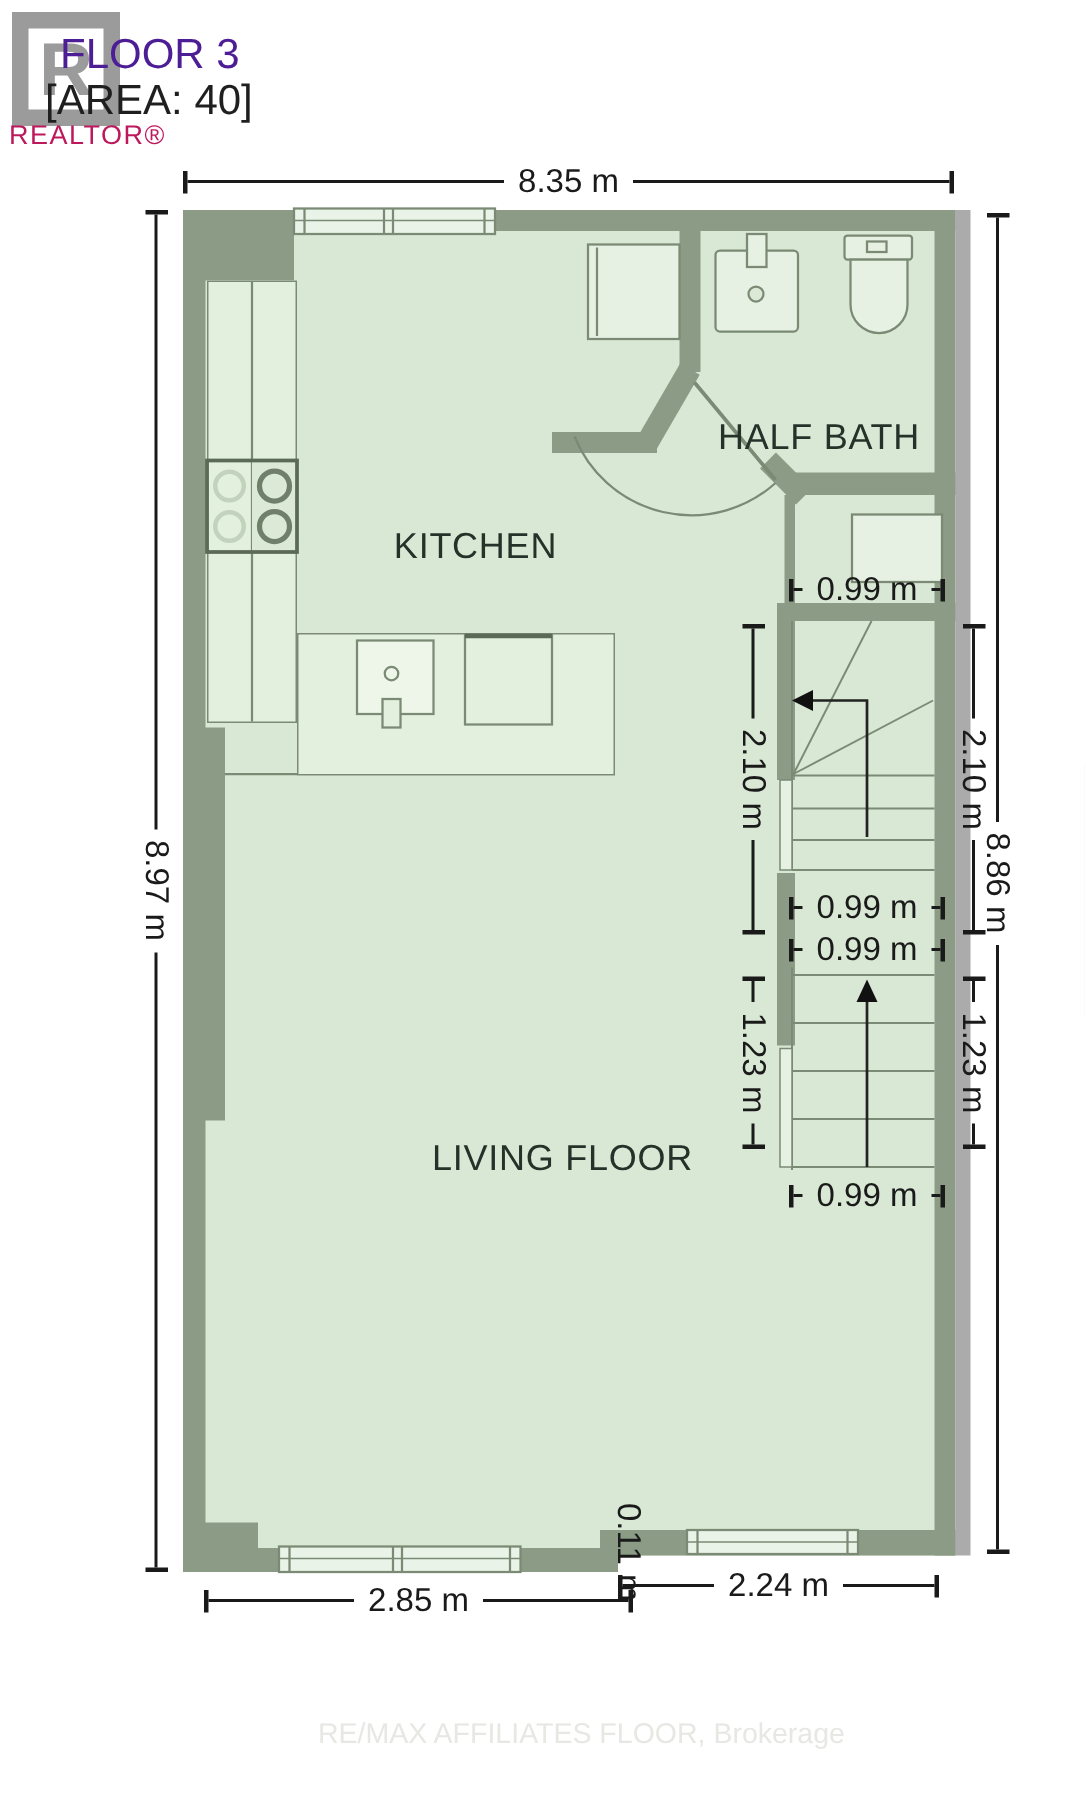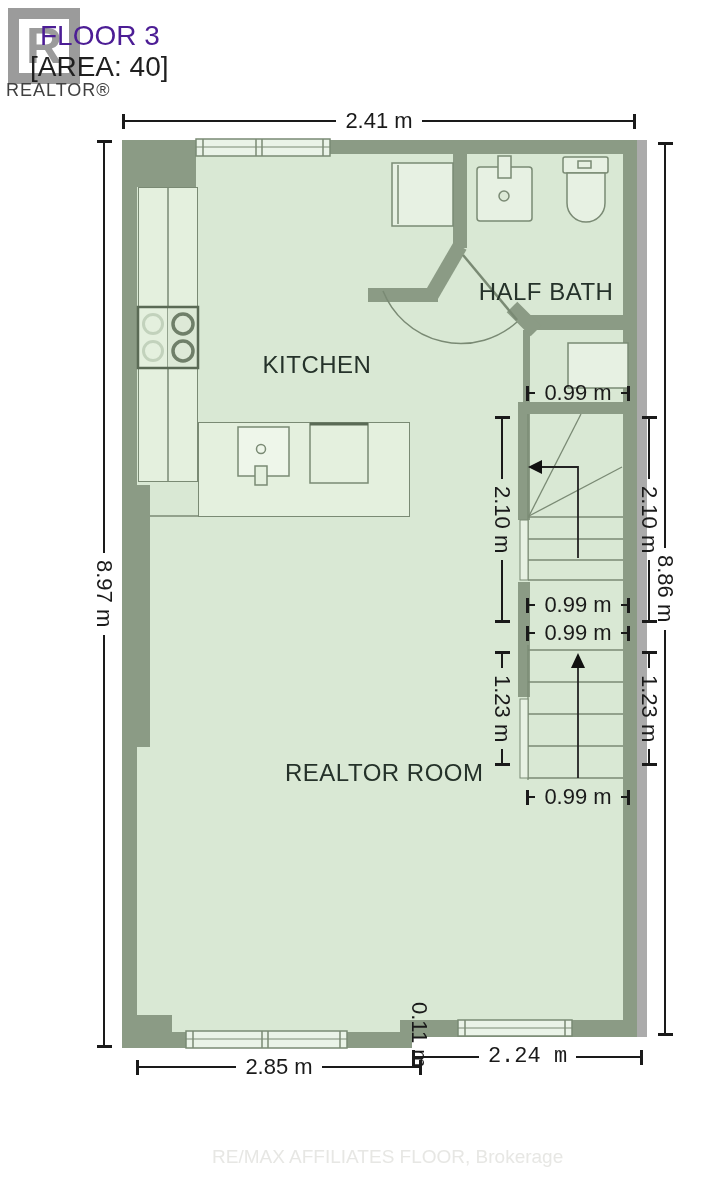--- a/index.html
+++ b/index.html
@@ -11,21 +11,21 @@
   .wall{background:#8b9b85;z-index:2;}
   .party{background:#ababab;z-index:2;}
   .counter{background:#e4f0de;border:1.5px solid #7a8a74;box-sizing:border-box;z-index:2;}
   #fixtures{z-index:3;pointer-events:none;}
   
   .logo-box{left:8px;top:8px;width:50px;height:54px;border:11px solid #9b9b9b;background:#fff;
             display:flex;align-items:center;justify-content:center;z-index:4;}
   .logo-r{font-size:50px;font-weight:700;color:#9b9b9b;line-height:1;}
   .hdr-title{left:40px;top:20px;font-size:28px;color:#4c1d95;z-index:5;white-space:nowrap;}
   .hdr-area{left:30px;top:51px;font-size:28px;color:#1f1f1f;z-index:5;white-space:nowrap;}
-  .hdr-realtor{left:6px;top:80px;font-size:18px;color:#404040;letter-spacing:1px;z-index:5;white-space:nowrap;}
+  .hdr-realtor{left:6px;top:80px;font-size:18px;color:#be185d;letter-spacing:1px;z-index:5;white-space:nowrap;}
   
   .room-label{font-size:24px;color:#25322a;letter-spacing:0.5px;text-align:center;z-index:6;white-space:nowrap;}
   
   .dim-h{display:flex;align-items:center;height:26px;color:#1a1a1a;font-size:22px;z-index:6;}
   .dim-h .tick{width:3px;height:15px;background:#1a1a1a;flex:0 0 auto;}
   .dim-h .line{flex:1 1 auto;height:0;border-top:2.5px solid #1a1a1a;}
   .dim-h .lbl{padding:0 9px;white-space:nowrap;line-height:1;}
   .dim-v{display:flex;flex-direction:column;align-items:center;width:24px;color:#1a1a1a;font-size:22px;z-index:6;}
   .dim-v .tick{height:3px;width:15px;background:#1a1a1a;flex:0 0 auto;}
   .dim-v .line{flex:1 1 auto;width:0;border-left:2.5px solid #1a1a1a;}
@@ -176,37 +176,37 @@
       <polygon points="542,460 542,474 528,467" fill="#111"></polygon>
     </g>
     <g>
       <line x1="578" y1="778" x2="578" y2="668" stroke="#222" stroke-width="1.8"></line>
       <polygon points="571,668 585,668 578,653" fill="#111"></polygon>
     </g>
   </svg>
 
   <div class="abs room-label" style="left:232px;top:351px;width:170px;">KITCHEN</div>
   <div class="abs room-label" style="left:466px;top:234px;width:160px;margin-top:44px;">HALF BATH</div>
-  <div class="abs room-label" style="left:285px;top:759px;width:180px;">REALTOR ROOM</div>
+  <div class="abs room-label" style="left:285px;top:759px;width:180px;">LIVING FLOOR</div>
 
   <div class="abs dim-h" style="left:122px;top:108px;width:514px;">
     <span class="tick"></span>
       <span class="line"></span>
-    <span class="lbl">2.41 m</span>
+    <span class="lbl">8.35 m</span>
     <span class="line"></span>
       <span class="tick"></span>
   </div>
   <div class="abs dim-h" style="left:122px;top:1054px;width:286px;padding-left:14px;">
     <span class="tick"></span>
       <span class="line"></span>
     <span class="lbl">2.85 m</span>
     <span class="line"></span>
       <span class="tick"></span>
   </div>
-  <div class="abs dim-h" style="left:412px;top:1044px;width:231px;font-family:Liberation Mono, monospace;">
+  <div class="abs dim-h" style="left:412px;top:1044px;width:214px;">
     <span class="tick"></span>
       <span class="line"></span>
     <span class="lbl">2.24 m</span>
     <span class="line"></span>
       <span class="tick"></span>
   </div>
   <div class="abs dim-h" style="left:526px;top:380px;width:104px;">
     <span class="tick"></span>
       <span class="line"></span>
     <span class="lbl">0.99 m</span>

